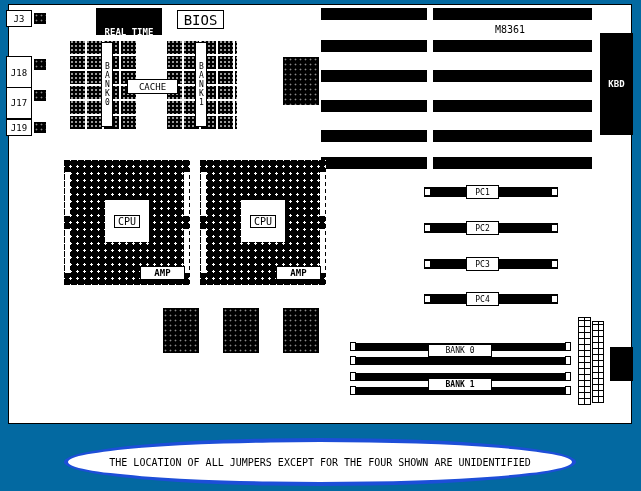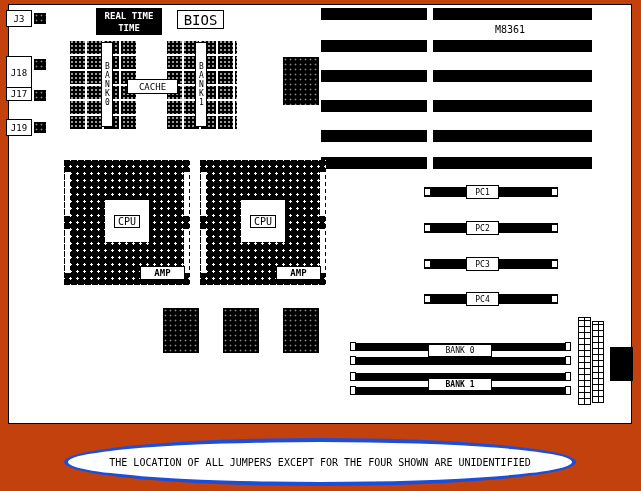--- a/index.html
+++ b/index.html
@@ -1,18 +1,18 @@
 <!DOCTYPE html>
 <html><head>
 <meta charset="utf-8">
 <style>
   html,body{margin:0;padding:0;}
   body{width:641px;height:491px;background:#fff;color:#000;
        font-family:"DejaVu Sans Mono","Liberation Mono",monospace;}
-  #stage{position:relative;width:641px;height:491px;overflow:hidden;background:#c2410c;}
+  #stage{position:relative;width:641px;height:491px;overflow:hidden;background:#0369a1;}
   .abs{position:absolute;box-sizing:border-box;}
   .cc{display:flex;align-items:center;justify-content:center;}
   .outline{border:1px solid #000;background:#fff;}
   .label-box{background:#fff;border:1px solid #000;font-size:9px;}
   .isa{background:#000;height:12px;}
   .chip{background-color:#000;
         background-image:radial-gradient(circle,#8a8a8a .8px,transparent 1.1px);
         background-size:5px 5px;}
   .chip-array{background-color:#000;
         background-image:
@@ -49,27 +49,27 @@
 <div id="stage">
 
   <div class="abs outline" style="left:8px;top:4px;width:624px;height:420px;"></div>
 
   <div class="abs cc label-box" style="left:6px;top:10px;width:26px;height:17px;">J3</div>
   <div class="abs chip" style="left:34px;top:13px;width:12px;height:11px;"></div>
 
   <div class="abs cc label-box" style="left:6px;top:56px;width:26px;height:34px;">J18</div>
   <div class="abs chip" style="left:34px;top:59px;width:12px;height:11px;"></div>
 
-  <div class="abs cc label-box" style="left:6px;top:87px;width:26px;height:14px;">J17</div>
+  <div class="abs cc label-box" style="left:6px;top:87px;width:26px;height:32px;">J17</div>
   <div class="abs chip" style="left:34px;top:90px;width:12px;height:11px;"></div>
 
   <div class="abs cc label-box" style="left:6px;top:119px;width:26px;height:17px;">J19</div>
   <div class="abs chip" style="left:34px;top:122px;width:12px;height:11px;"></div>
 
-  <div class="abs blacktext" style="left:96px;top:8px;width:66px;height:27px;text-align:center;font-size:9px;line-height:12px;padding-top:2px;">
+  <div class="abs blacktext" style="left:96px;top:8px;width:66px;height:27px;text-align:center;font-size:9px;line-height:12px;padding-top:18px;">
     <div>REAL TIME</div>
     <div>TIME</div>
   </div>
 
   <div class="abs cc label-box" style="left:177px;top:10px;width:47px;height:19px;font-size:14px;">BIOS</div>
 
   <div class="abs chip-array" style="left:70px;top:40px;width:68px;height:89px;"></div>
   <div class="abs chip-array" style="left:167px;top:40px;width:70px;height:89px;"></div>
   <div class="abs v-strip" style="left:101px;top:42px;width:12px;height:85px;">
     <span>BANK0</span>
@@ -89,20 +89,21 @@
   <div class="abs isa" style="left:433px;top:70px;width:159px;"></div>
   <div class="abs isa" style="left:321px;top:100px;width:106px;"></div>
   <div class="abs isa" style="left:433px;top:100px;width:159px;"></div>
   <div class="abs isa" style="left:321px;top:130px;width:106px;"></div>
   <div class="abs isa" style="left:433px;top:130px;width:159px;"></div>
   <div class="abs isa" style="left:321px;top:157px;width:106px;"></div>
   <div class="abs isa" style="left:433px;top:157px;width:159px;"></div>
 
   <div class="abs" style="left:495px;top:24px;font-size:10px;">M8361</div>
 
+  <div class="abs cc blacktext" style="left:600px;top:33px;width:33px;height:102px;font-size:9px;">KBD</div>
 
   <div class="abs socket" style="left:64px;top:160px;width:126px;height:125px;">
     <div class="notch" style="left:1px;top:12px;"></div>
     <div class="notch" style="left:1px;top:69px;"></div>
     <div class="notch" style="right:1px;top:12px;"></div>
     <div class="notch" style="right:1px;top:69px;"></div>
     <div class="abs cc" style="left:41px;top:40px;width:44px;height:42px;background:#fff;">
       <span style="border:1px solid #000;padding:0 3px;font-size:10px;">CPU</span>
     </div>
     <div class="abs cc" style="right:5px;bottom:5px;width:45px;height:14px;background:#fff;border:1px solid #000;font-size:9px;font-weight:bold;">AMP</div>

